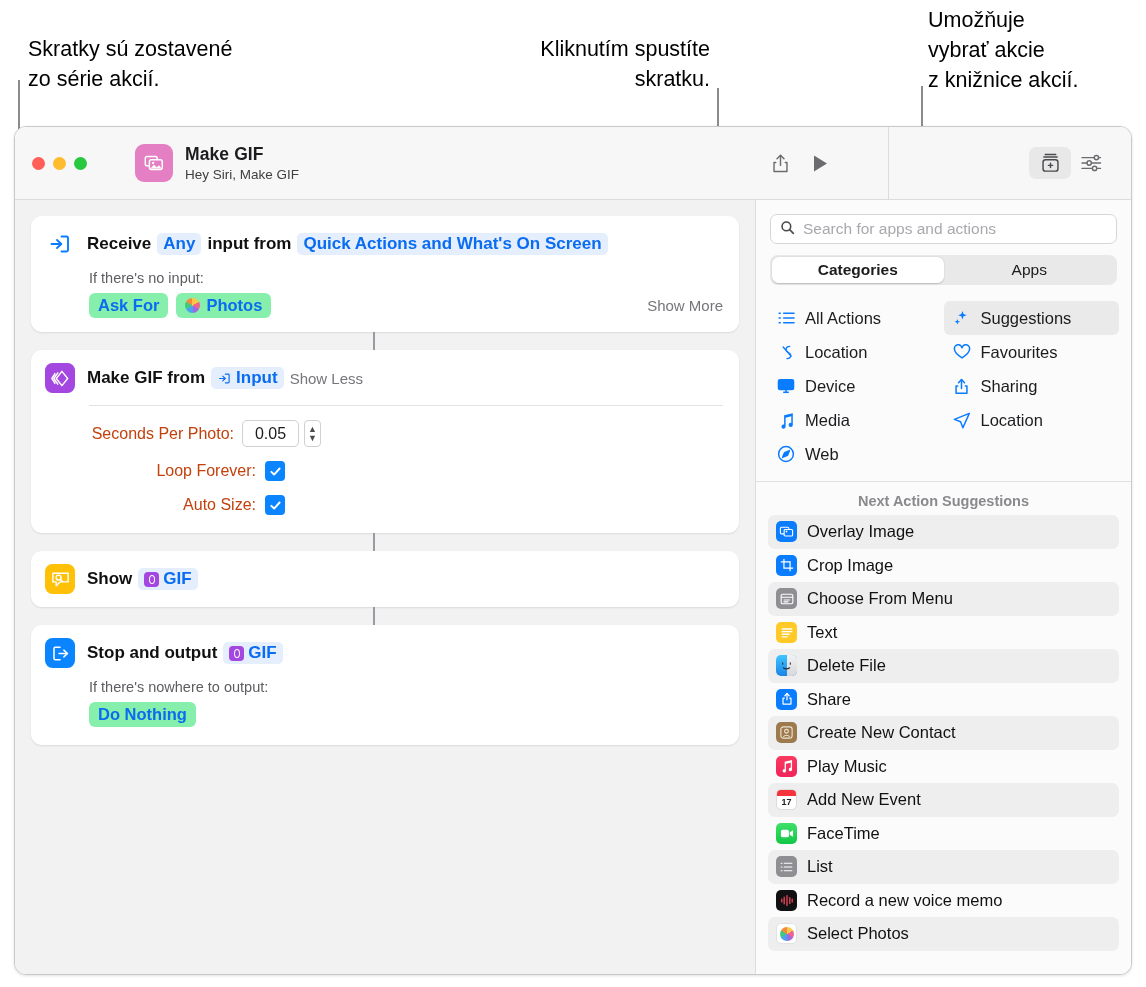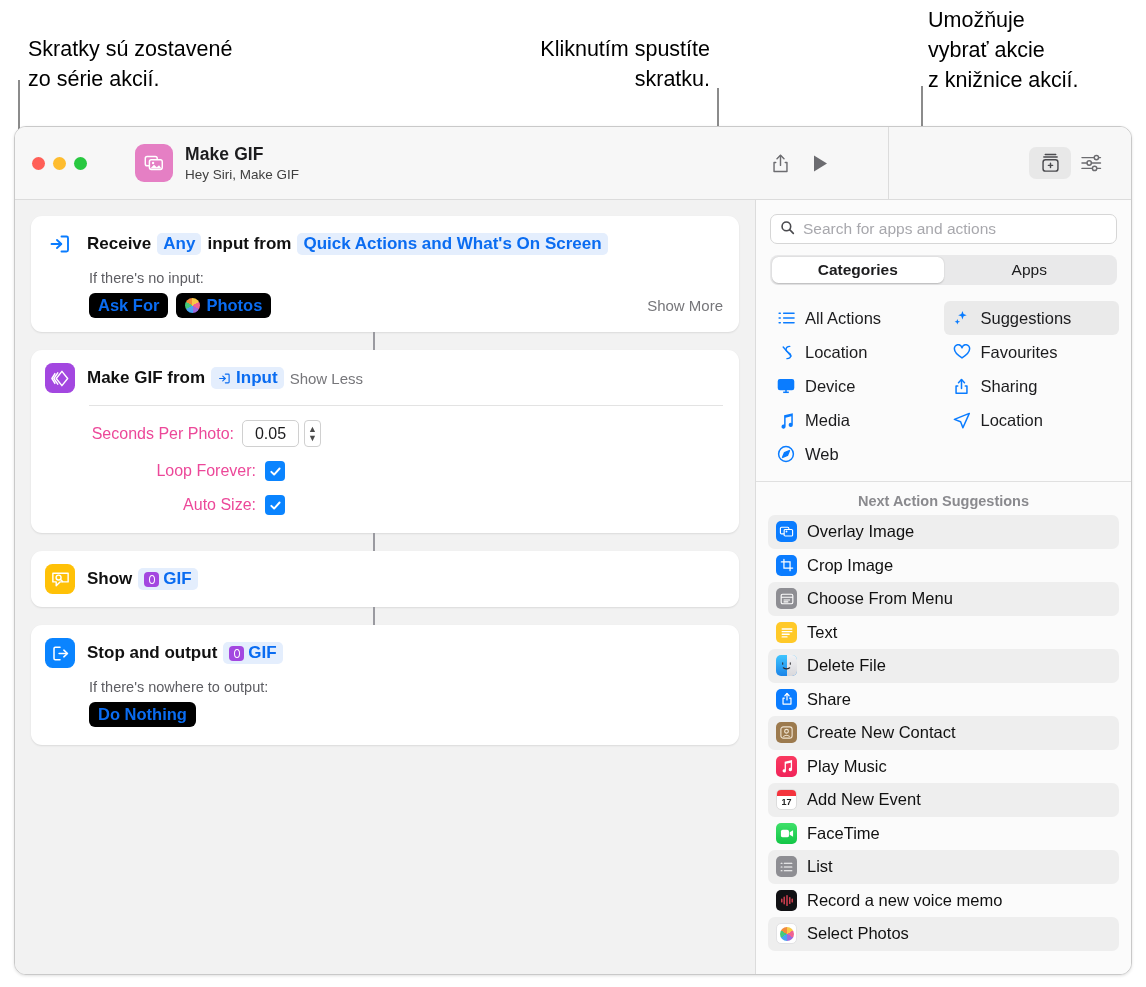--- a/index.html
+++ b/index.html
@@ -118,30 +118,30 @@
     padding: 1px 6px; font-weight: bold; font-size: 17px;
     display: inline-flex; align-items: center; gap: 4px;
   }
   .showtoggle {
     margin-left: auto; font-size: 15px; color: #76767a; font-weight: normal;
     white-space: nowrap;
   }
   .sub-label { font-size: 14.5px; color: #5d5d62; margin: 11px 0 0 44px; }
   .chip-row { display: flex; align-items: center; gap: 8px; margin: 7px 0 0 44px; }
   .chip {
-    background: #000000; color: #0a6cf1; border-radius: 6px;
+    background: #86efac; color: #0a6cf1; border-radius: 6px;
     padding: 3px 9px; font-size: 16.5px; font-weight: bold;
     display: inline-flex; align-items: center; gap: 6px;
   }
   .divider { height: 1px; background: #e3e3e3; margin: 12px 0 0 44px; }
   .param-row {
     display: flex; align-items: center; justify-content: flex-end;
     margin-top: 14px; padding-right: 402px;
   }
-  .param-label { font-size: 16px; color: #ec4899; white-space: nowrap; }
+  .param-label { font-size: 16px; color: #c2410c; white-space: nowrap; }
   .stepbox {
     width: 57px; height: 27px; border: 1px solid #d0d0d0; border-radius: 5px;
     background: #fff; margin-left: 8px;
     display: flex; align-items: center; justify-content: center;
     font-size: 16px; color: #1b1b1d;
   }
   .stepper {
     width: 17px; height: 27px; border: 1px solid #d0d0d0; border-radius: 4px;
     margin-left: 5px; background:#fff;
     display: flex; flex-direction: column; align-items: center; justify-content: center;

